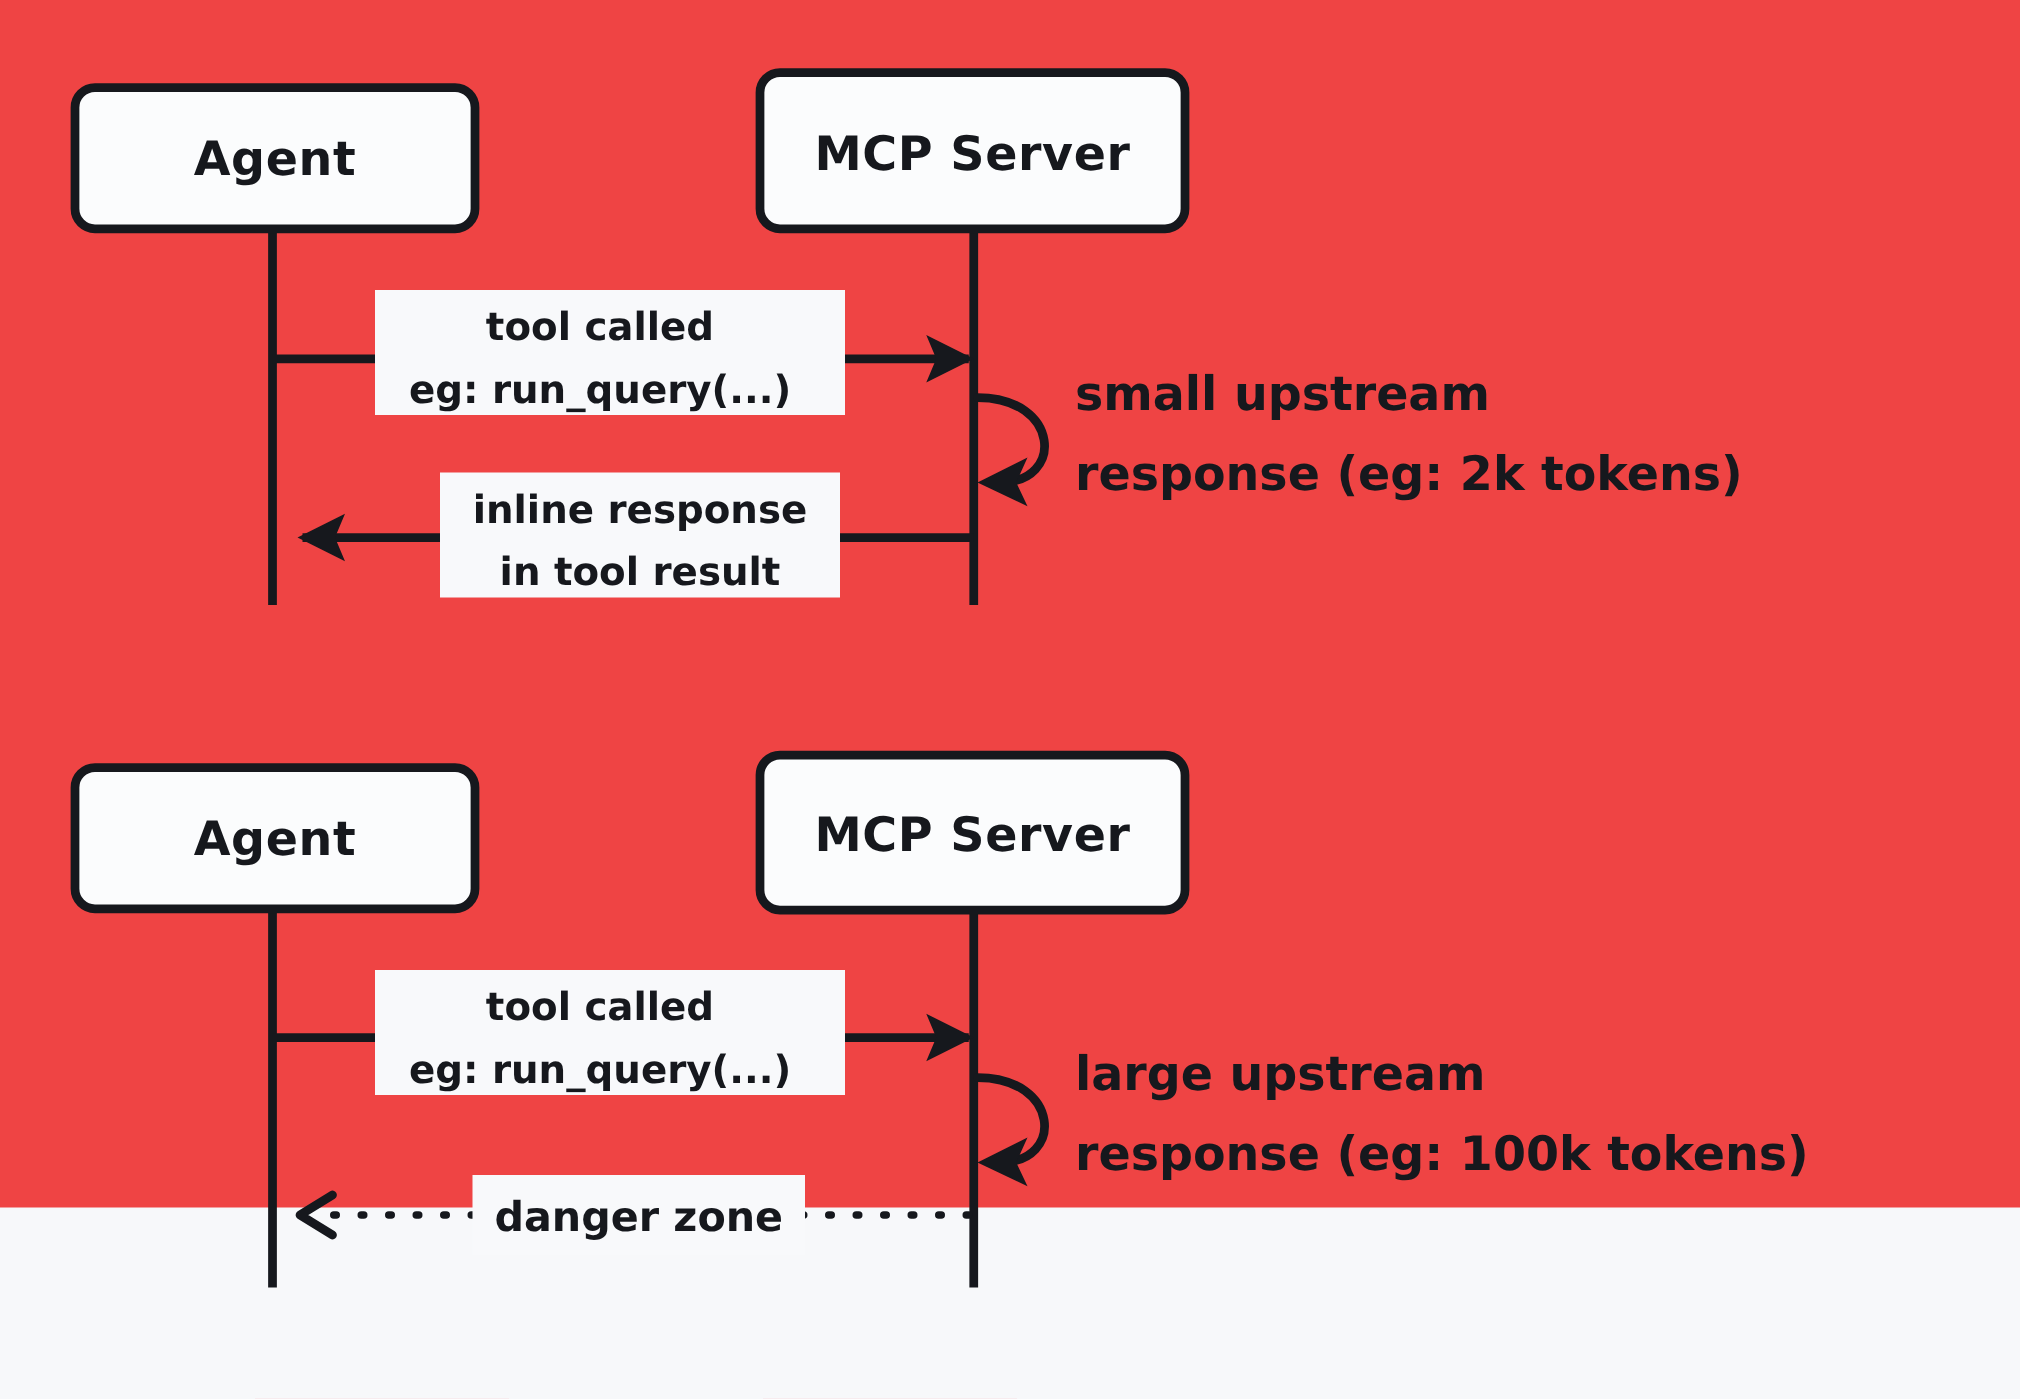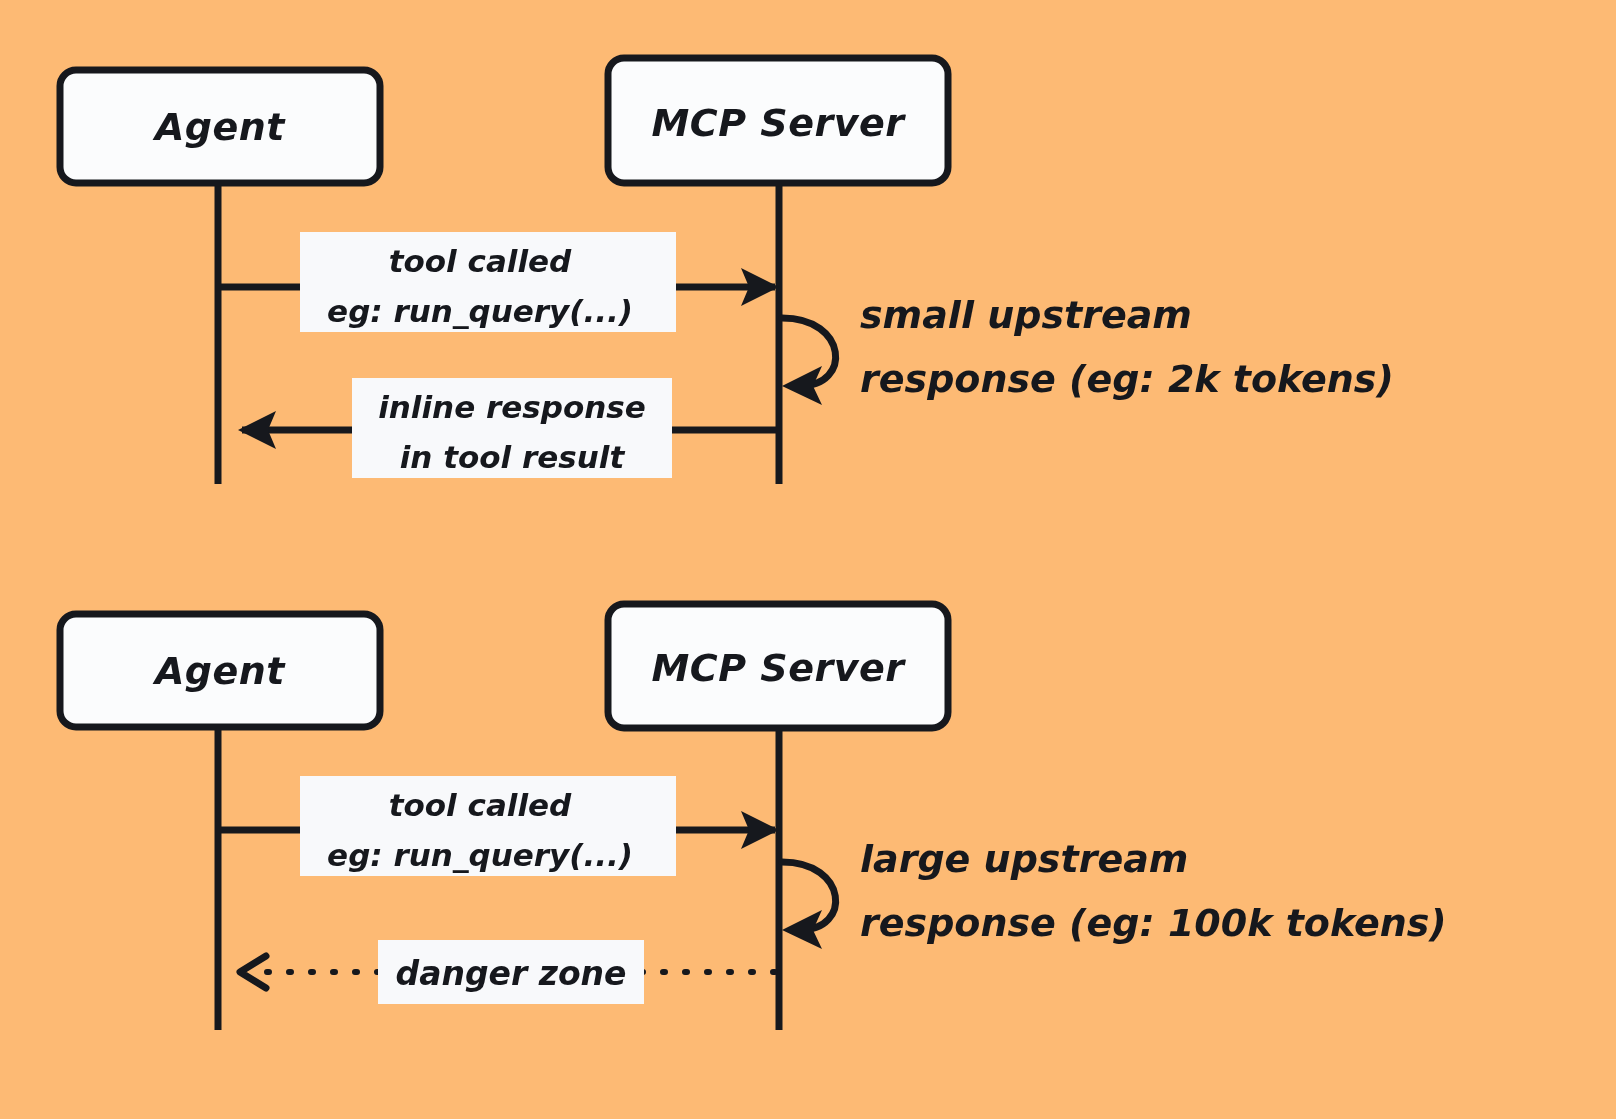--- a/index.html
+++ b/index.html
@@ -10,23 +10,22 @@
   }
   body {
     width: 1616px;
     height: 1119px;
     overflow: hidden;
     font-family: "DejaVu Sans", sans-serif;
   }
   #canvas {
     position: relative;
     width: 1616px;
-    height: 1119px;
-    background: #fdba74;
-    font-style: italic;
+    height: 966px;
+    background: #ef4444;
   }
   svg.diagram {
     position: absolute;
     left: 0;
     top: 0;
     width: 1616px;
     height: 1119px;
   }
   .box-label {
     font-family: "DejaVu Sans", sans-serif;

